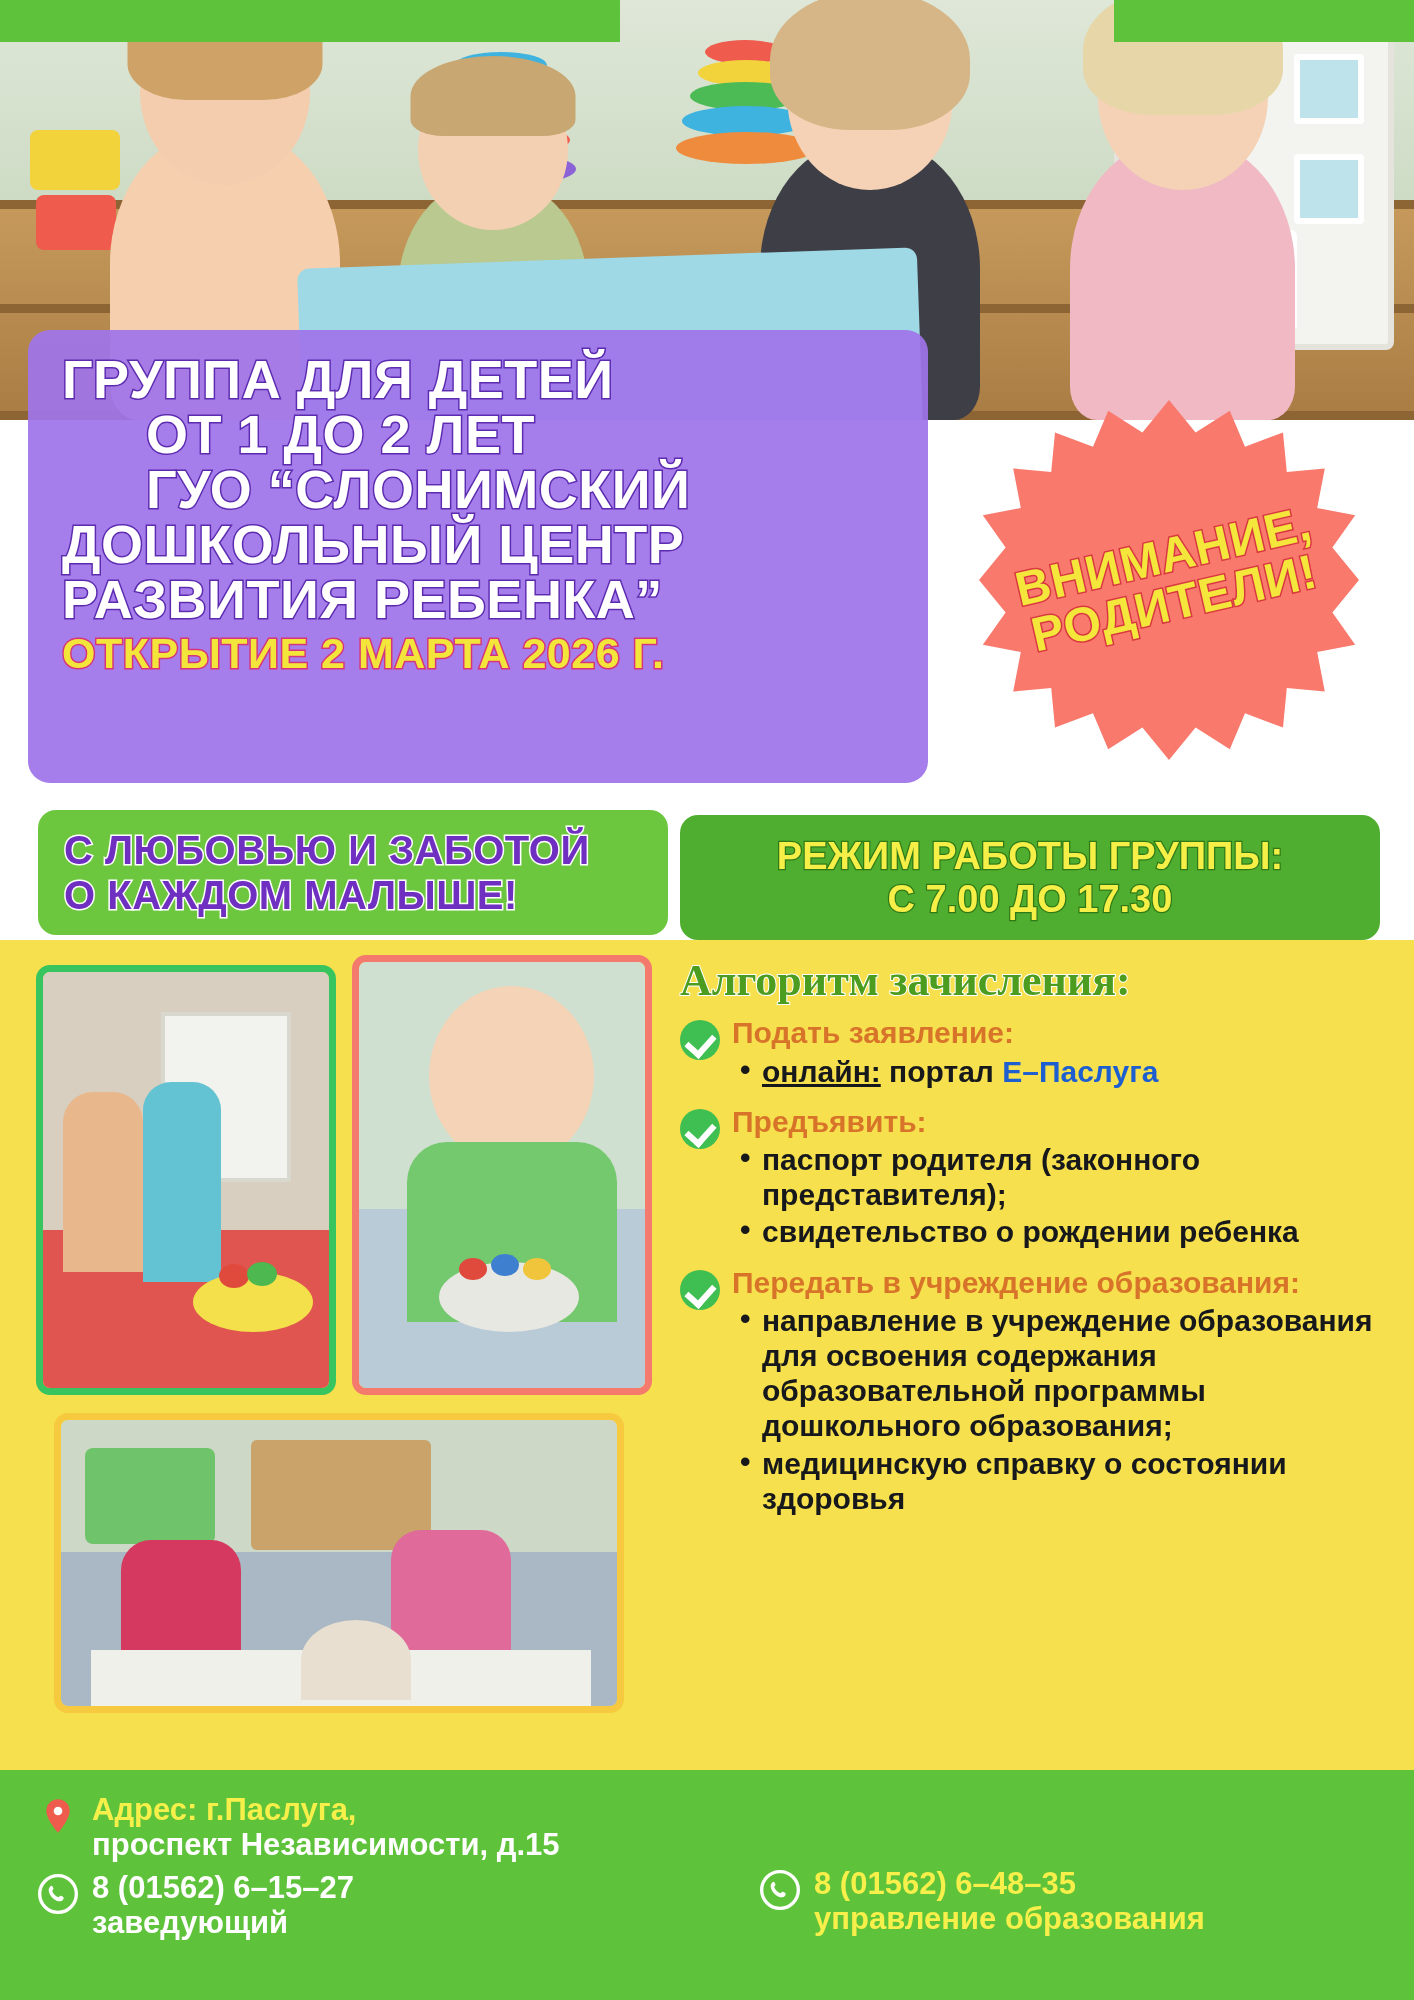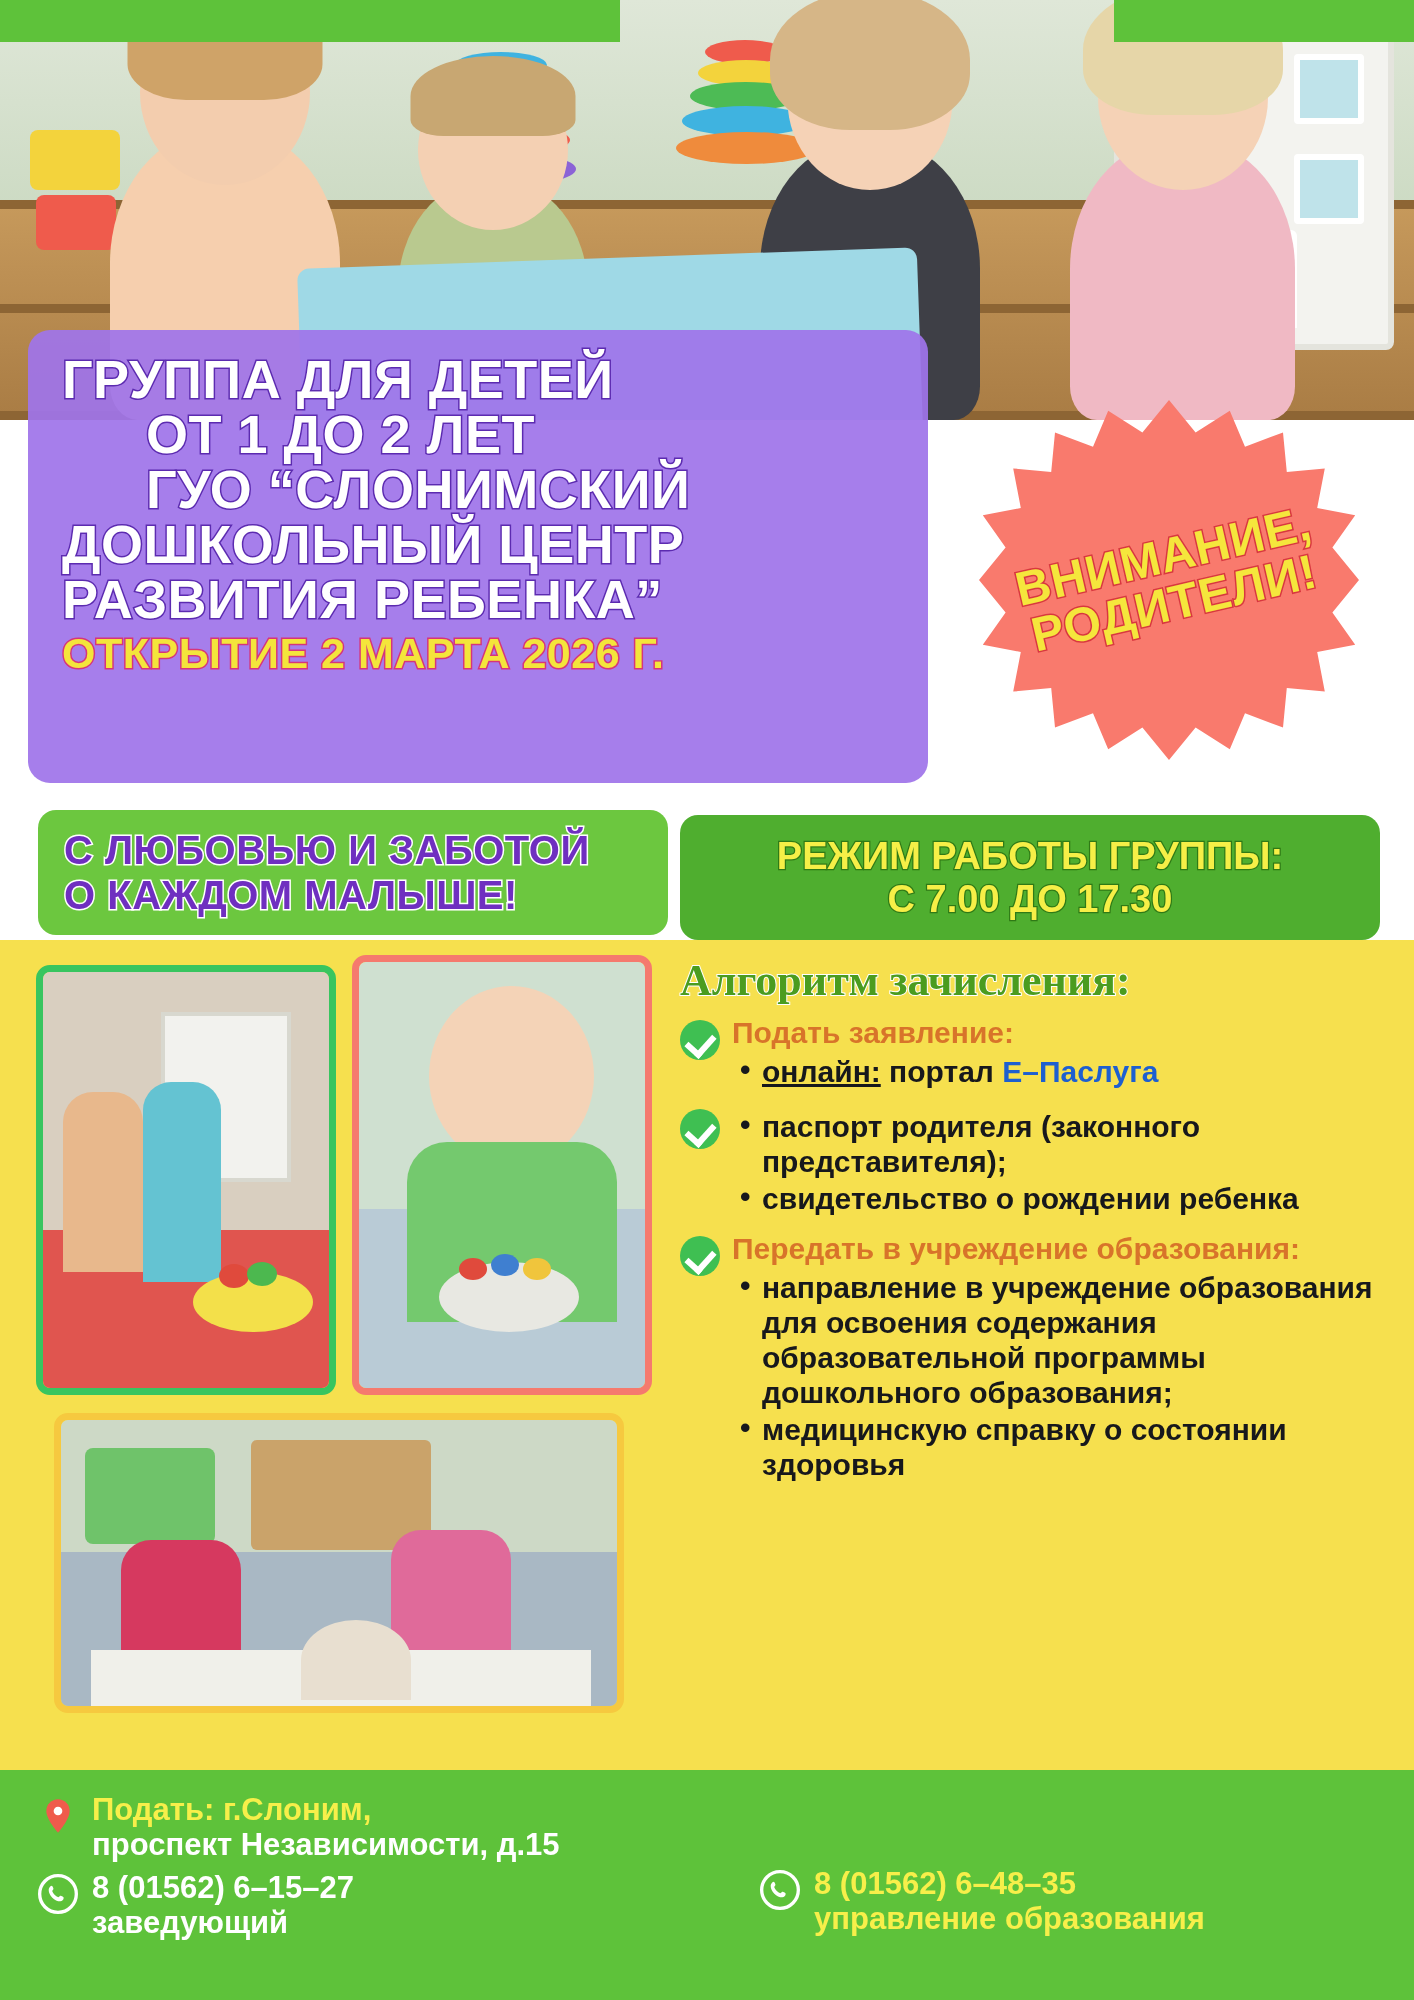--- a/index.html
+++ b/index.html
@@ -326,20 +326,21 @@
         <div class="step-title">Подать заявление:</div>
         <ul>
             <li><span class="u">онлайн:</span> портал <span class="blue">Е–Паслуга</span></li>
           </ul>
       </div>
     </div>
 
     <div class="step">
       <div class="tick"></div>
       <div class="step-body">
+        <div class="step-title">Предъявить:</div>
         <ul>
             <li>паспорт родителя (законного представителя);</li>
             <li>свидетельство о рождении ребенка</li>
           </ul>
       </div>
     </div>
 
     <div class="step">
       <div class="tick"></div>
       <div class="step-body">
@@ -355,21 +356,21 @@
   <div class="footer">
     <div class="foot-left">
       <div class="frow">
         <div class="pin">
           <svg viewBox="0 0 24 24">
               <path d="M12 2c-3.9 0-7 3.1-7 7 0 5.2 7 13 7 13s7-7.8 7-13c0-3.9-3.1-7-7-7z" fill="#ef5b4c"></path>
               <circle cx="12" cy="9" r="2.6" fill="#fff"></circle>
             </svg>
         </div>
         <div>
-          <div class="foot-text ybig">Подать: г.Слоним,</div>
+          <div class="foot-text ybig">Адрес: г.Паслуга,</div>
           <div class="foot-text">проспект Независимости, д.15</div>
         </div>
       </div>
       <div class="frow">
         <div class="phone">
           <svg viewBox="0 0 24 24">
               <circle cx="12" cy="12" r="11" fill="none" stroke="#fff" stroke-width="2"></circle>
               <path d="M8 7c1 0 1.3 2 1.3 2L8.5 10.2c.6 1.7 2 3.1 3.7 3.7l1.2-.8s2 .3 2 1.3c0 1-1 2-2 2-3.4 0-7-3.6-7-7 0-1 1-2.4 1.6-2.4z" fill="#fff"></path>
             </svg>
         </div>

